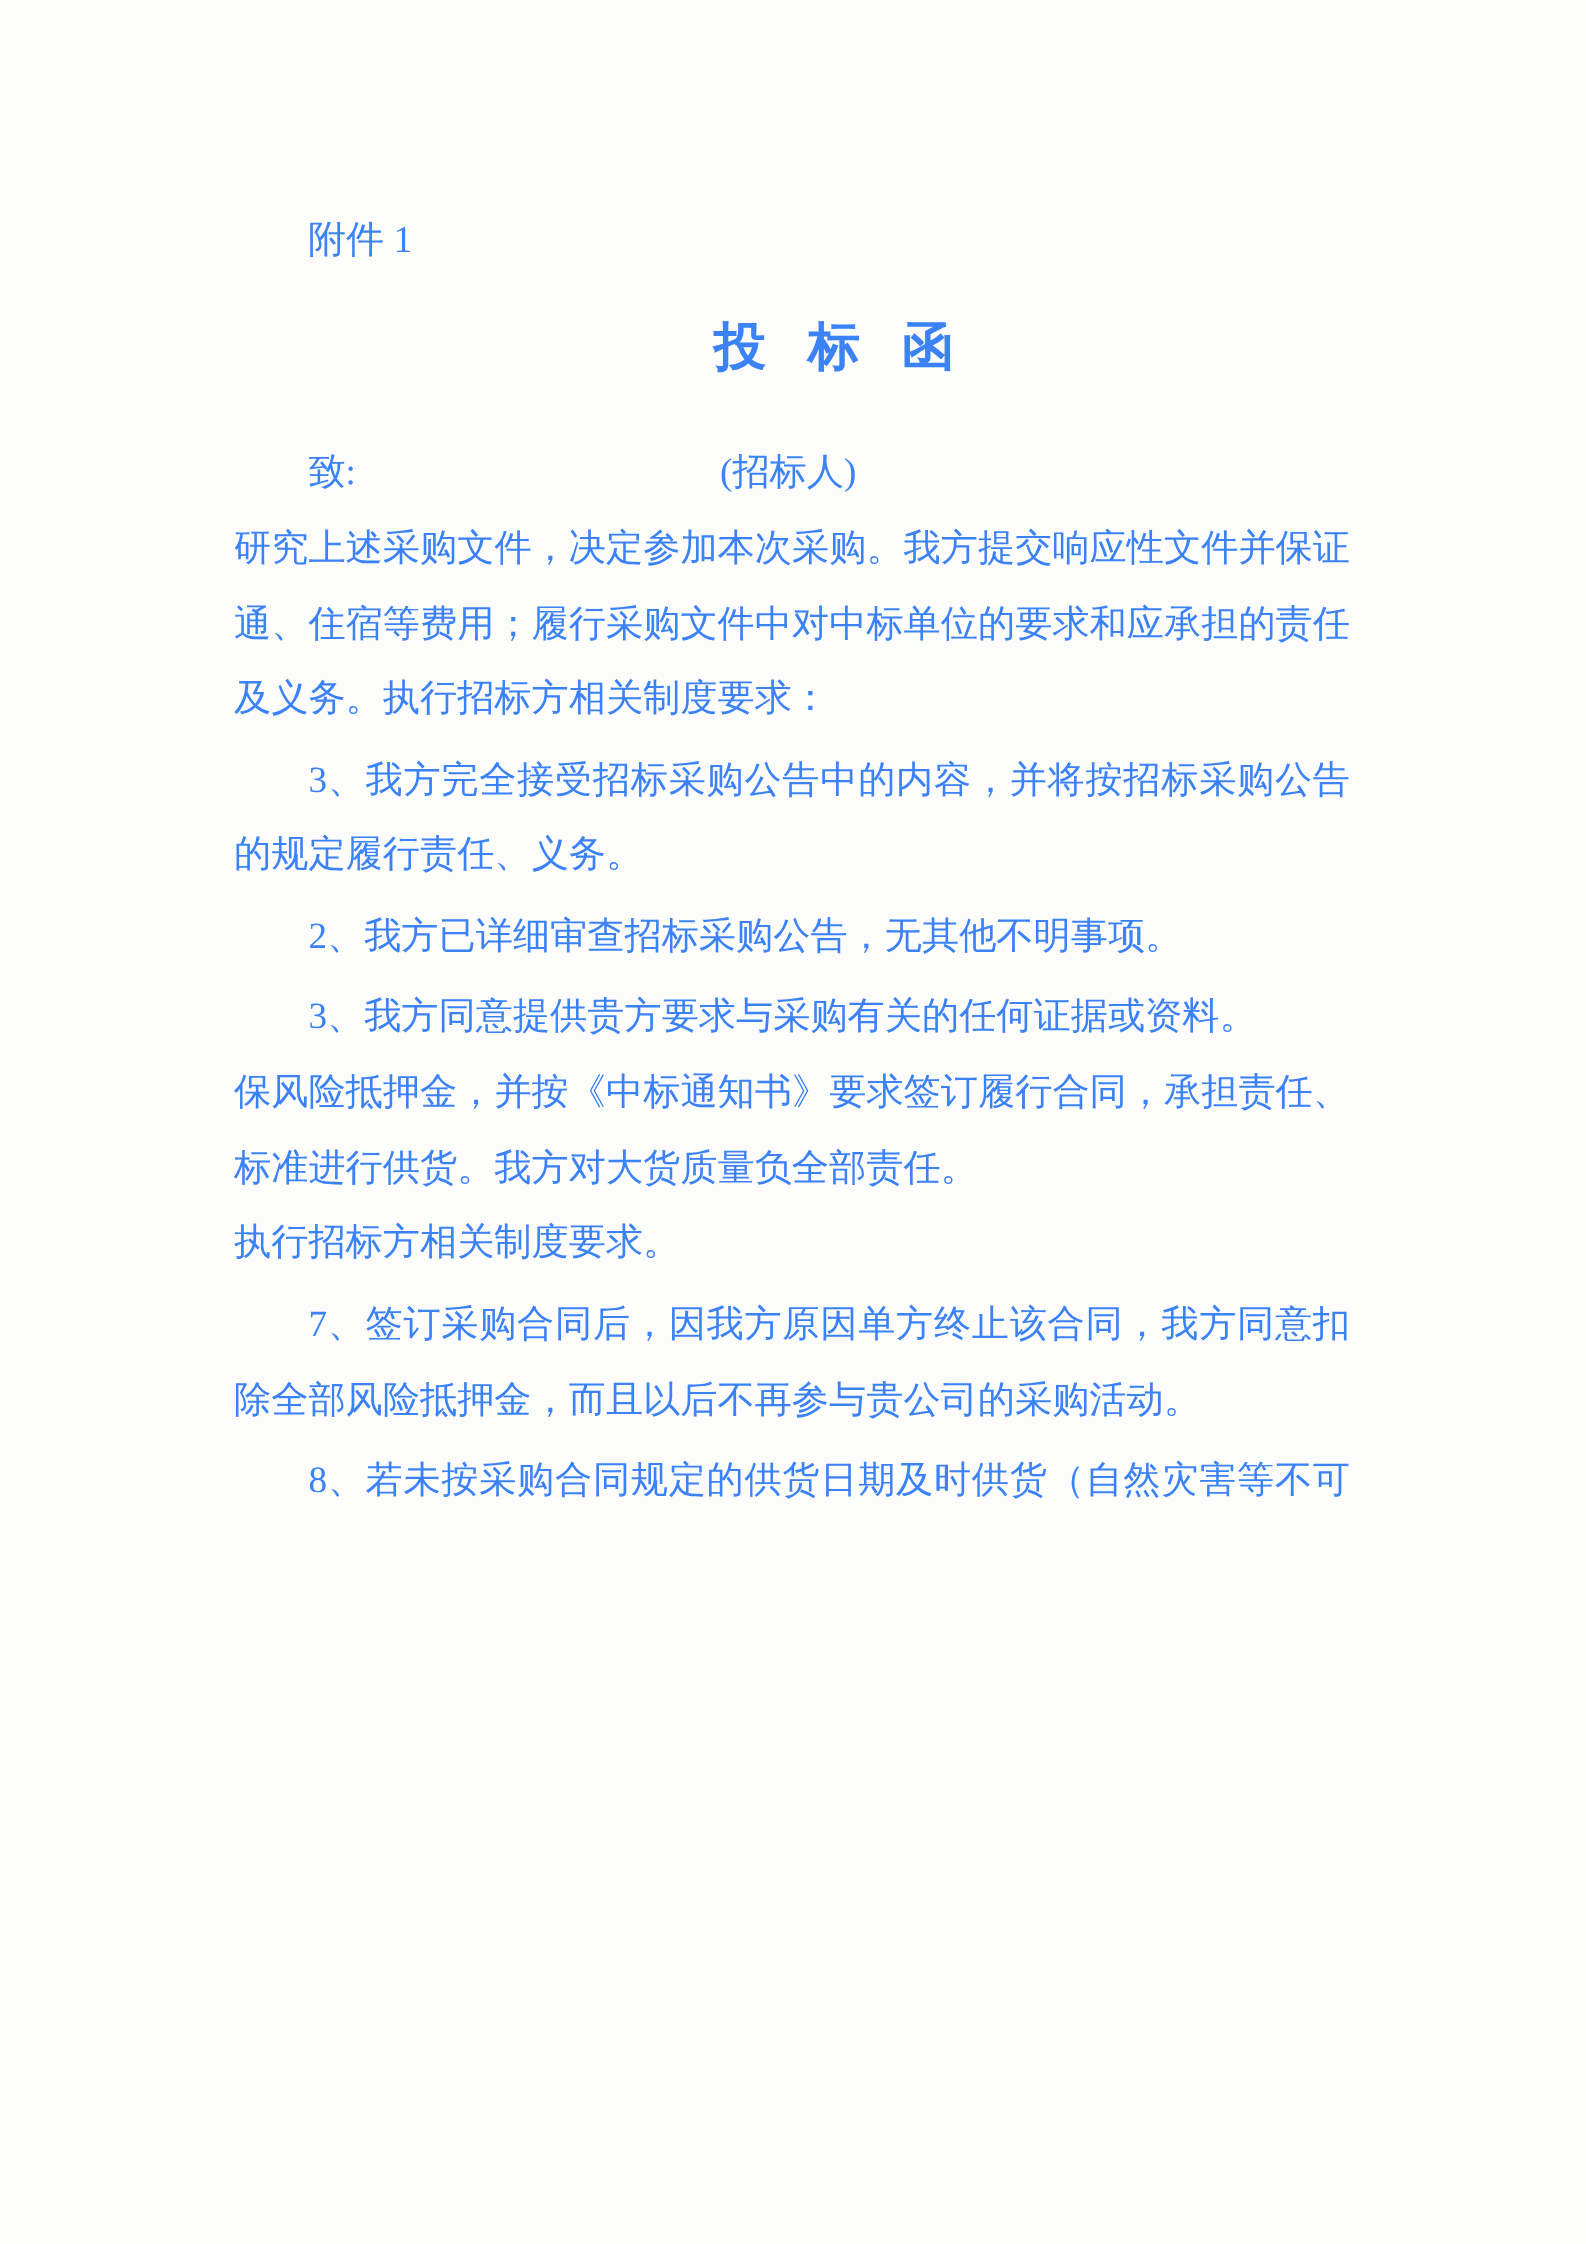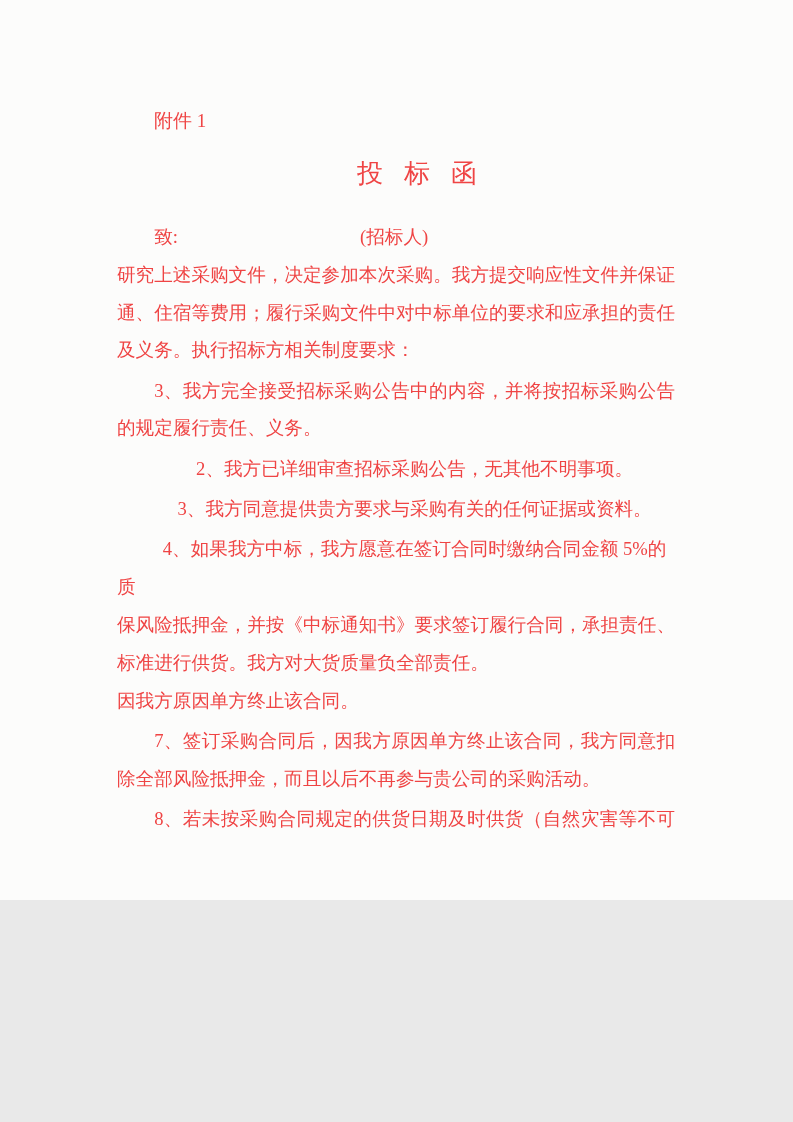--- a/index.html
+++ b/index.html
@@ -3,37 +3,37 @@
 <meta charset="utf-8">
 <style>
   html, body { margin: 0; padding: 0; }
   body {
     width: 793px; height: 1122px;
     background: #e9e9e9;
     font-family: "Liberation Serif", serif;
   }
   .page {
     position: relative;
-    width: 793px; height: 900px;
+    width: 793px; height: 1122px;
     background: #fcfcfb;
-    color: #ef4444;
+    color: #3b82f6;
     overflow: hidden;
   }
   .attachment {
     position: absolute;
     left: 154px; top: 109px;
     font-size: 19px;
     line-height: 24px;
     white-space: pre;
   }
   .title {
     position: absolute;
     left: 357px; top: 141px;
     font-size: 26px;
-    font-weight: 400;
+    font-weight: 700;
     letter-spacing: 21px;
     line-height: 32px;
     white-space: nowrap;
   }
   .doc-body {
     position: absolute;
     left: 117px; top: 218px;
     width: 558px;
     font-size: 18.6px;
     line-height: 37.8px;
@@ -44,21 +44,21 @@
     text-indent: 2em;
   }
   .recipient {
     position: absolute;
     left: 243px; top: 0;
     text-indent: 0;
   }
   .ln { text-align: left; }
   .jf { text-align: justify; text-align-last: justify; }
   .ind { text-indent: 2em; }
-  .para { margin-top: 2.5px; text-align: center; }
+  .para { margin-top: 2.5px; }
 </style>
 </head>
 <body>
 
 <div class="page">
 
   <div class="attachment">附件 1</div>
 
   <h1 class="title">投标函</h1>
 
@@ -73,26 +73,25 @@
     <div class="ln jf">通、住宿等费用；履行采购文件中对中标单位的要求和应承担的责任</div>
     <div class="ln">及义务。执行招标方相关制度要求：</div>
 
     <div class="ln jf ind para">3、我方完全接受招标采购公告中的内容，并将按招标采购公告</div>
     <div class="ln">的规定履行责任、义务。</div>
 
     <div class="ln ind para">2、我方已详细审查招标采购公告，无其他不明事项。</div>
 
     <div class="ln ind para">3、我方同意提供贵方要求与采购有关的任何证据或资料。</div>
 
-    <div class="ln jf ind para">4、如果我方中标，我方愿意在签订合同时缴纳合同金额 5%的质</div>
     <div class="ln jf">保风险抵押金，并按《中标通知书》要求签订履行合同，承担责任、</div>
 
     <div class="ln">标准进行供货。我方对大货质量负全部责任。</div>
 
-    <div class="ln">因我方原因单方终止该合同。</div>
+    <div class="ln">执行招标方相关制度要求。</div>
 
     <div class="ln jf ind para">7、签订采购合同后，因我方原因单方终止该合同，我方同意扣</div>
     <div class="ln">除全部风险抵押金，而且以后不再参与贵公司的采购活动。</div>
 
     <div class="ln jf ind para">8、若未按采购合同规定的供货日期及时供货（自然灾害等不可</div>
 
   </div>
 </div>
 
 </body></html>

